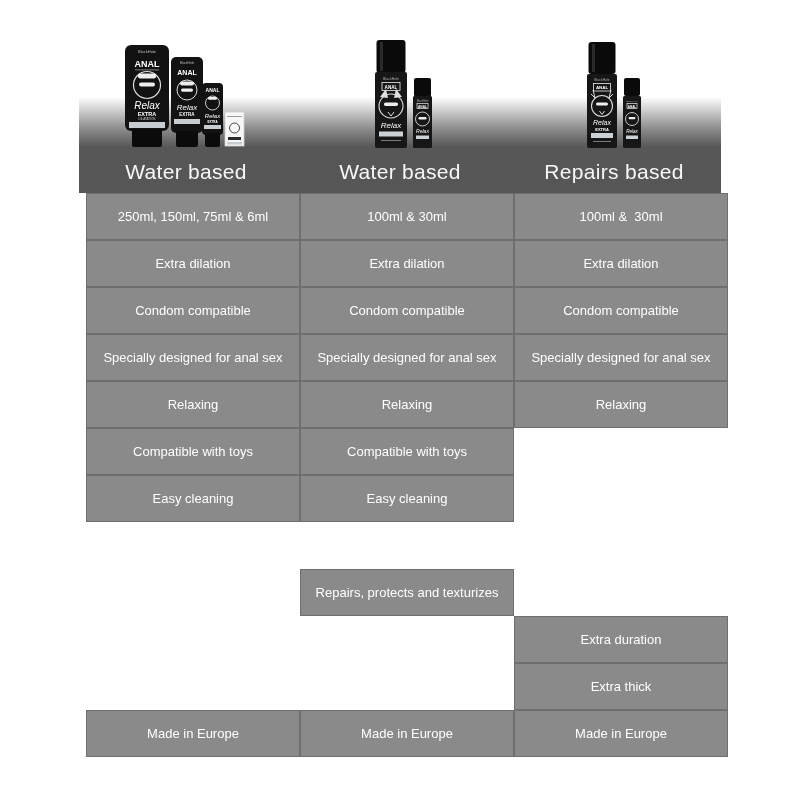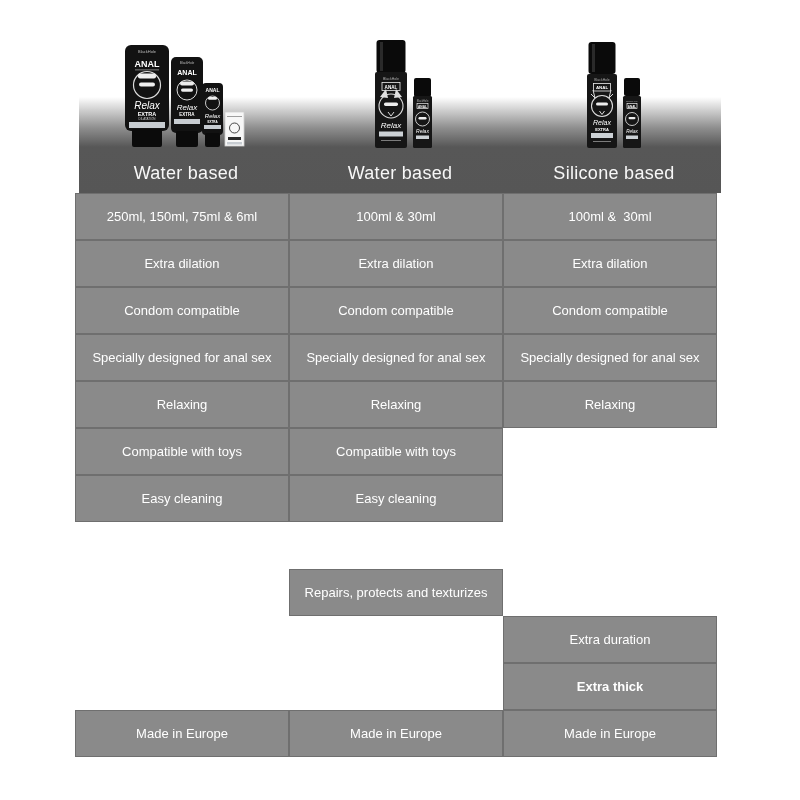--- a/index.html
+++ b/index.html
@@ -11,29 +11,29 @@
   
   .hero{
     position:absolute;left:79px;top:0;width:642px;height:193px;
     background:linear-gradient(to bottom,#ffffff 0px,#ffffff 97px,#8e8e8e 128px,#575757 147px,#565656 193px);
     text-decoration:underline;
   }
   .hero-headers{
     position:absolute;left:0;bottom:9px;width:100%;display:flex;
   }
   .col-header{
-    flex:1;text-align:center;color:#f7f7f7;font-size:18px;letter-spacing:.3px;
+    flex:1;text-align:center;color:#f7f7f7;font-size:21px;letter-spacing:.3px;
   }
   .product-svg{position:absolute;}
   .svg-tubes{left:44px;top:40px;}
   .svg-bottles-water{left:288px;top:38px;}
   .svg-bottles-silicone{left:502px;top:40px;}
   
   .grid{
-    position:absolute;left:75px;top:193px;width:642px;
+    position:absolute;left:86px;top:193px;width:642px;
     display:grid;grid-template-columns:repeat(3,214px);grid-auto-rows:47px;
   }
   .cell{
     background:#8a8a8a;border:1px solid #6f6f6f;box-sizing:border-box;
     display:flex;align-items:center;justify-content:center;
     color:#ffffff;font-size:13px;text-align:center;white-space:pre-wrap;
     padding:0 8px;
   }
   .script-text{font-style:italic;}
 </style>
@@ -150,21 +150,21 @@
         <circle cx="51" cy="79" r="6.5" fill="none" stroke="#dddddd" stroke-width="0.9"></circle>
         <rect x="47.5" y="77" width="7" height="2.2" rx="1.1" fill="#eeeeee"></rect>
         <text x="51" y="93" font-size="4.6" class="script-text" fill="#ffffff" text-anchor="middle">Relax</text>
         <rect x="45" y="95.5" width="12" height="3.5" fill="#ccd1d5"></rect>
       </g>
     </svg>
 
     <div class="hero-headers">
       <div class="col-header">Water based</div>
       <div class="col-header">Water based</div>
-      <div class="col-header">Silicone based</div>
+      <div class="col-header">Repairs based</div>
     </div>
   </div>
 
   <div class="grid" id="grid">
       <div class="cell" style="grid-area: 1 / 1;">250ml, 150ml, 75ml &amp; 6ml</div>
       <div class="cell" style="grid-area: 1 / 2;">100ml &amp; 30ml</div>
       <div class="cell" style="grid-area: 1 / 3;">100ml &amp;  30ml</div>
       <div class="cell" style="grid-area: 2 / 1;">Extra dilation</div>
       <div class="cell" style="grid-area: 2 / 2;">Extra dilation</div>
       <div class="cell" style="grid-area: 2 / 3;">Extra dilation</div>
@@ -176,19 +176,19 @@
       <div class="cell" style="grid-area: 4 / 3;">Specially designed for anal sex</div>
       <div class="cell" style="grid-area: 5 / 1;">Relaxing</div>
       <div class="cell" style="grid-area: 5 / 2;">Relaxing</div>
       <div class="cell" style="grid-area: 5 / 3;">Relaxing</div>
       <div class="cell" style="grid-area: 6 / 1;">Compatible with toys</div>
       <div class="cell" style="grid-area: 6 / 2;">Compatible with toys</div>
       <div class="cell" style="grid-area: 7 / 1;">Easy cleaning</div>
       <div class="cell" style="grid-area: 7 / 2;">Easy cleaning</div>
       <div class="cell" style="grid-area: 10 / 3;">Extra duration</div>
       <div class="cell" style="grid-area: 9 / 2;">Repairs, protects and texturizes</div>
-      <div class="cell" style="grid-area: 11 / 3; font-weight: bold;">Extra thick</div>
+      <div class="cell" style="grid-area: 11 / 3;">Extra thick</div>
       <div class="cell" style="grid-area: 12 / 1;">Made in Europe</div>
       <div class="cell" style="grid-area: 12 / 2;">Made in Europe</div>
       <div class="cell" style="grid-area: 12 / 3;">Made in Europe</div>
     </div>
 
 </div>
 
 </body></html>

